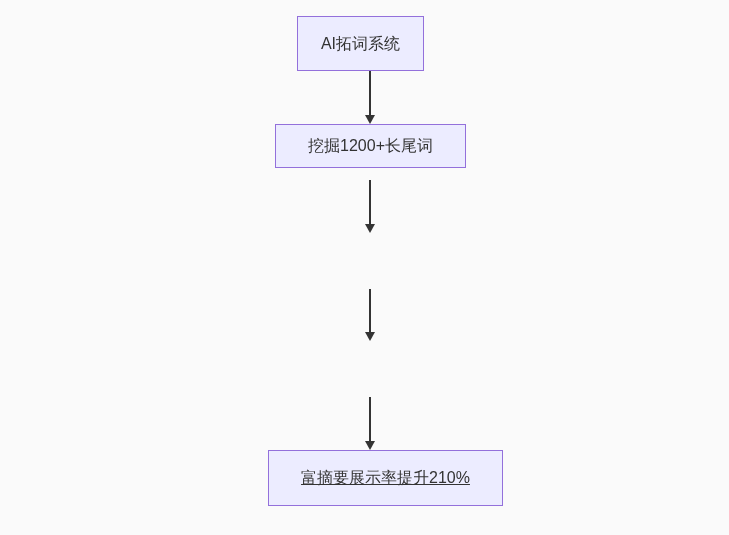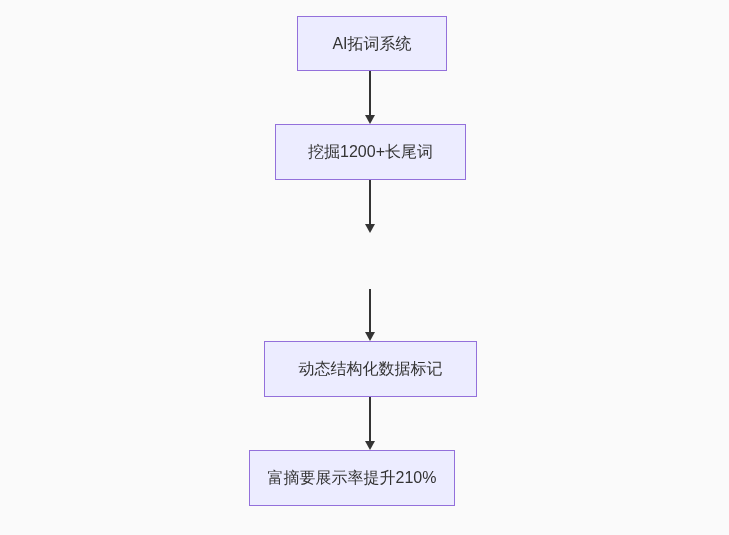--- a/index.html
+++ b/index.html
@@ -26,25 +26,25 @@
     border: 1.5px solid #9370DB;
     color: #333333;
     font-size: 16px;
     line-height: 1;
     display: flex;
     align-items: center;
     justify-content: center;
     text-align: center;
     white-space: nowrap;
   }
-  .node1 { left: 297px; top: 16px;  width: 150px; height: 55px; }
-  .node2 { left: 275px; top: 124px; width: 191px; height: 56px; }
+  .node1 { left: 297px; top: 16px;  width: 127px; height: 55px; }
+  .node2 { left: 275px; top: 124px; width: 191px; height: 44px; }
   .node3 { left: 260px; top: 233px; width: 221px; height: 56px; }
   .node4 { left: 264px; top: 341px; width: 213px; height: 56px; }
-  .node5 { left: 249px; top: 450px; width: 206px; height: 56px; }
+  .node5 { left: 268px; top: 450px; width: 235px; height: 56px; text-decoration: underline; }
 
   .arrow {
     position: absolute;
     width: 12px;
     left: 364px;
   }
   .arrow1 { top: 71px;  height: 53px; }
   .arrow2 { top: 180px; height: 53px; }
   .arrow3 { top: 289px; height: 52px; }
   .arrow4 { top: 397px; height: 53px; }
@@ -86,21 +86,20 @@
     <div class="arrow-line"></div>
     <div class="arrow-head"></div>
   </div>
 
 
   <div class="arrow arrow3">
     <div class="arrow-line"></div>
     <div class="arrow-head"></div>
   </div>
 
-  <div class="node node4">动态结构化数据标记</div>
 
   <div class="arrow arrow4">
     <div class="arrow-line"></div>
     <div class="arrow-head"></div>
   </div>
 
   <div class="node node5">富摘要展示率提升210%</div>
 
 </div>
 

